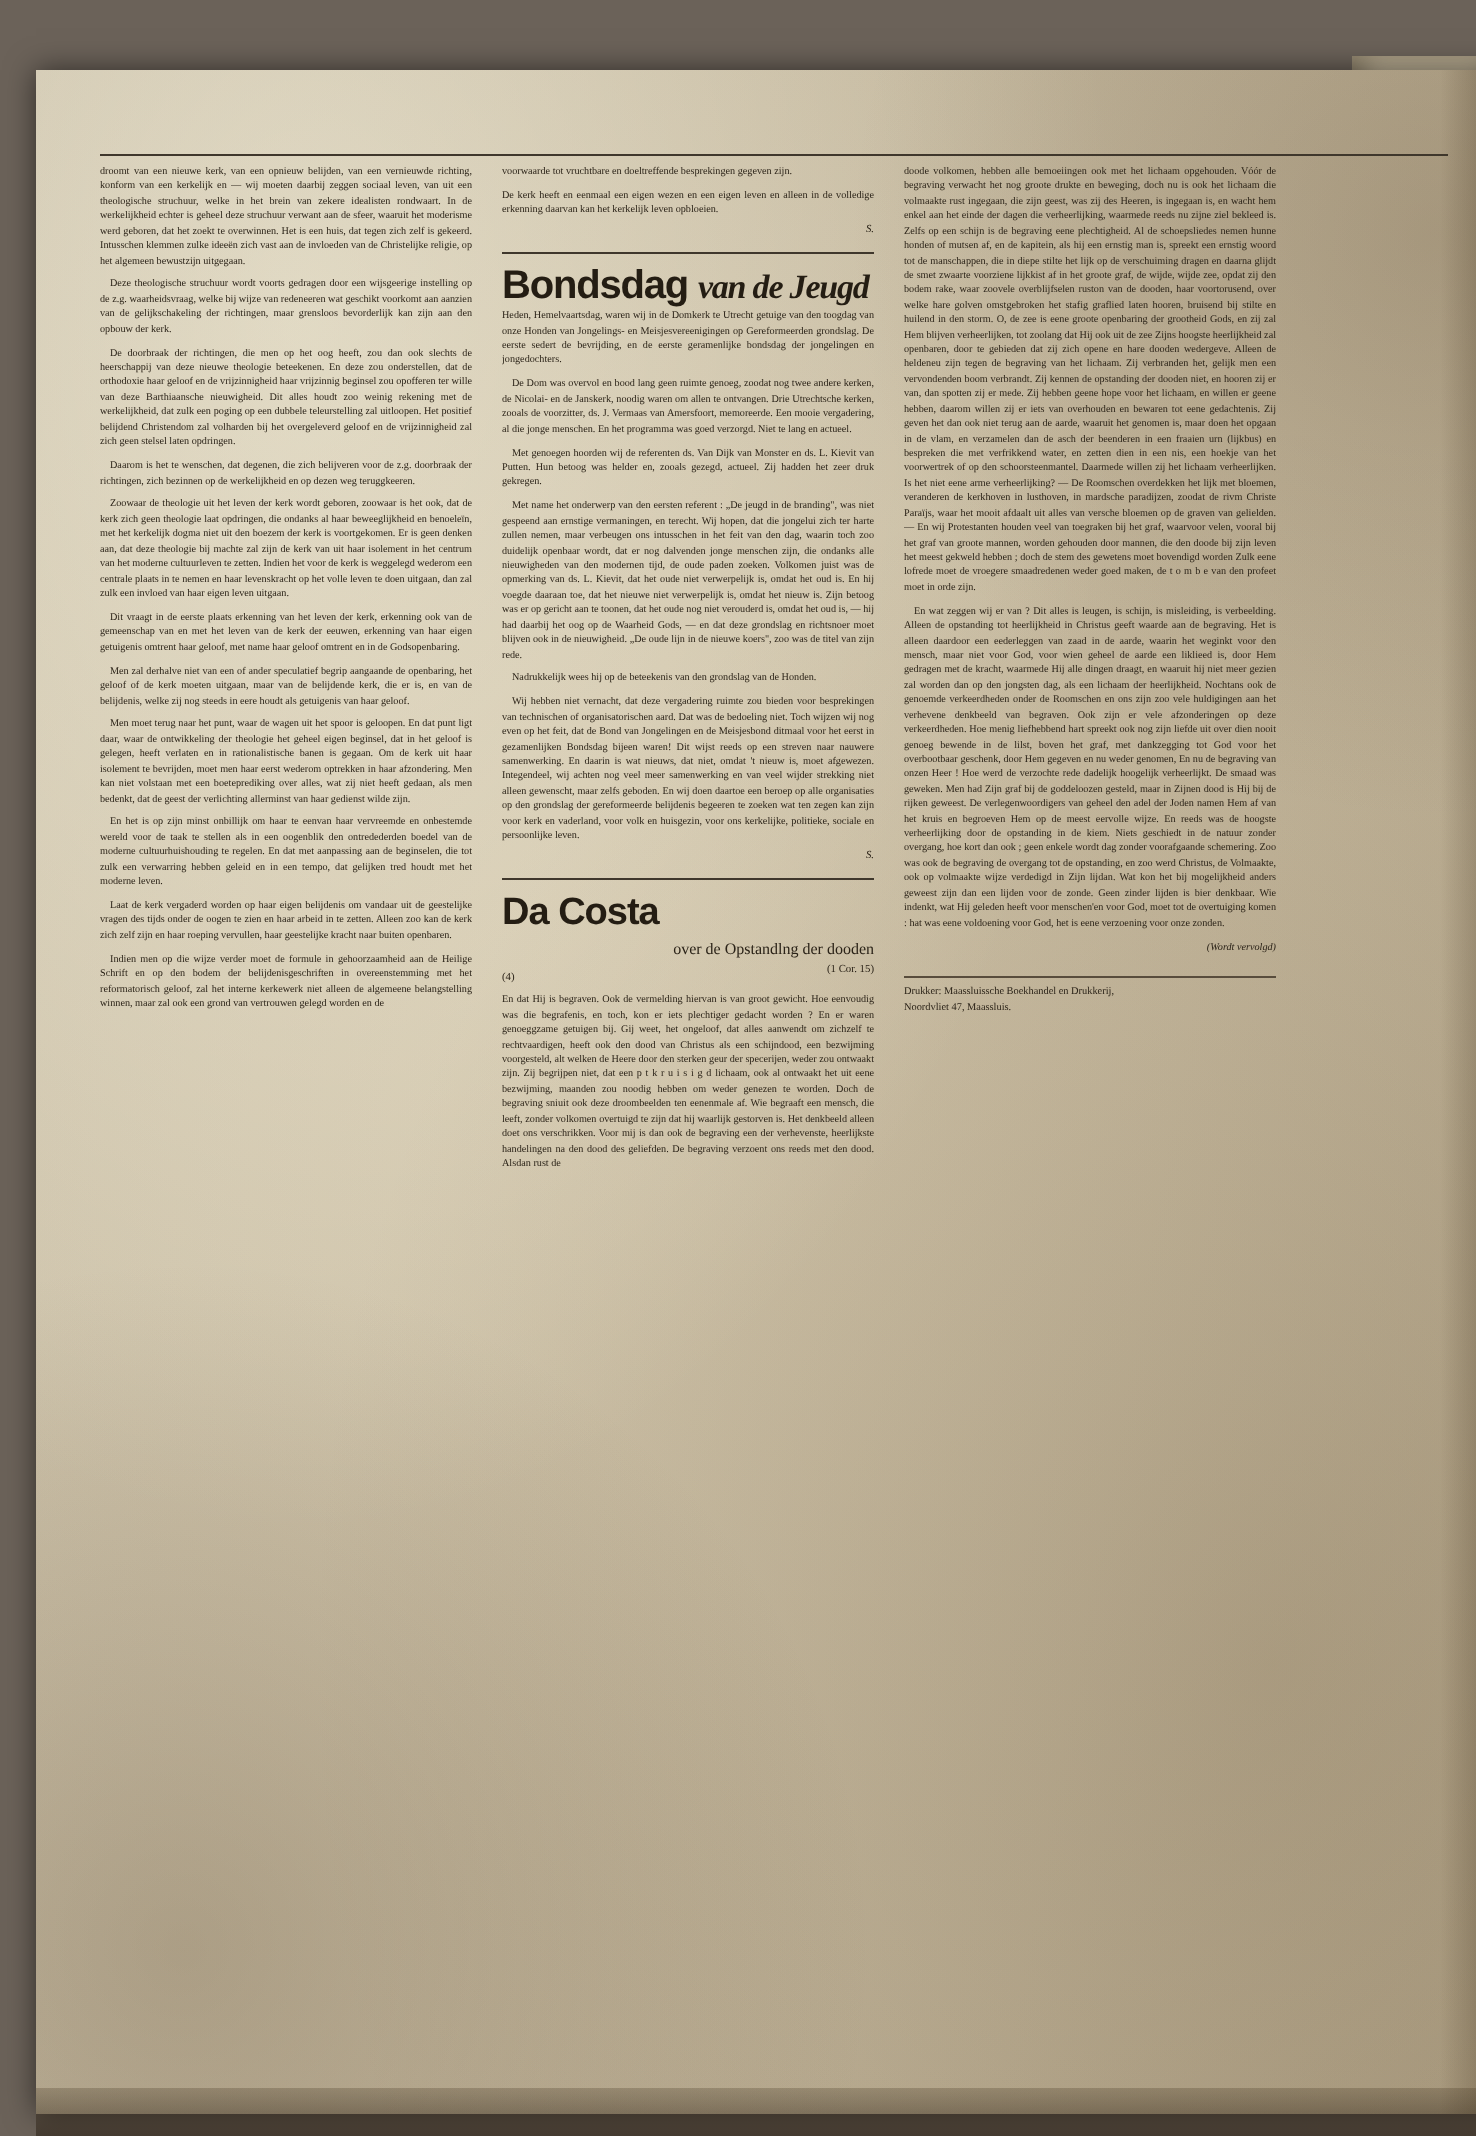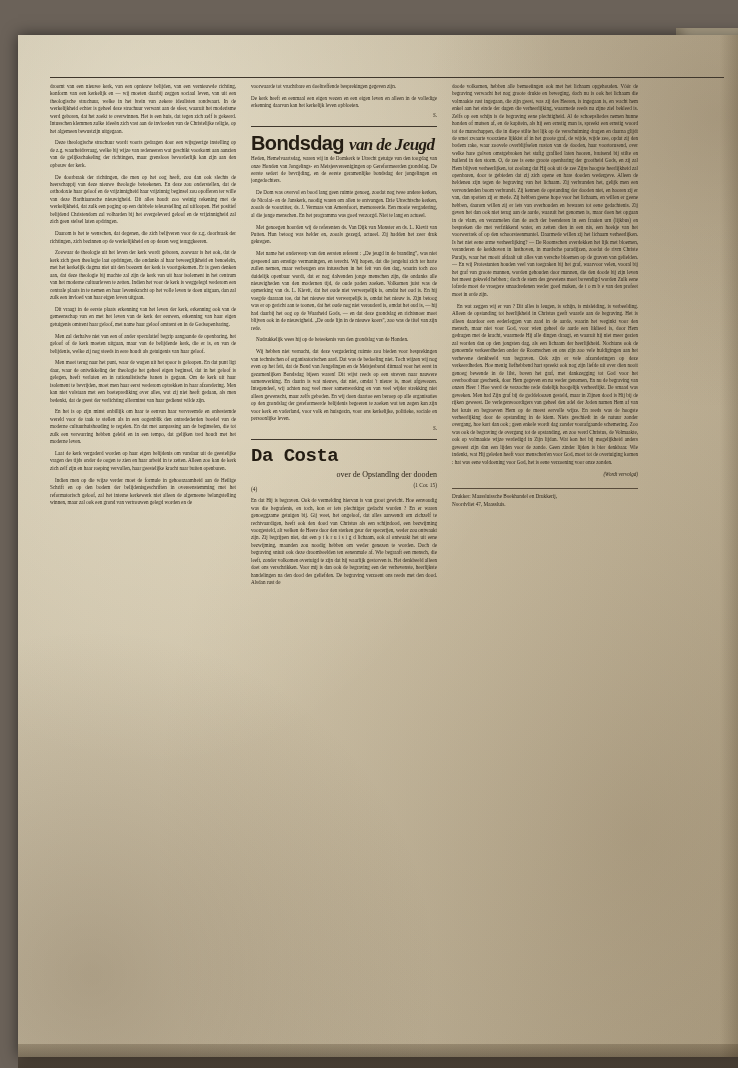--- a/index.html
+++ b/index.html
@@ -173,21 +173,21 @@
     margin: 6px 0 1px 0;
     line-height: 1.05;
   }
   .h-bondsdag .italic-part {
     font-family: "Liberation Serif", serif;
     font-style: italic;
     font-weight: bold;
     font-size: 17px;
   }
   .h-dacosta {
-    font-family: Liberation Mono, monospace;
+    font-family: Liberation Sans, sans-serif;
     font-size: 19px;
     font-weight: bold;
     letter-spacing: -0.5px;
     color: #241d13;
     margin: 7px 0 0 0;
     line-height: 1.05;
   }
   .sub-dacosta {
     font-size: 8px;
     text-align: right;

